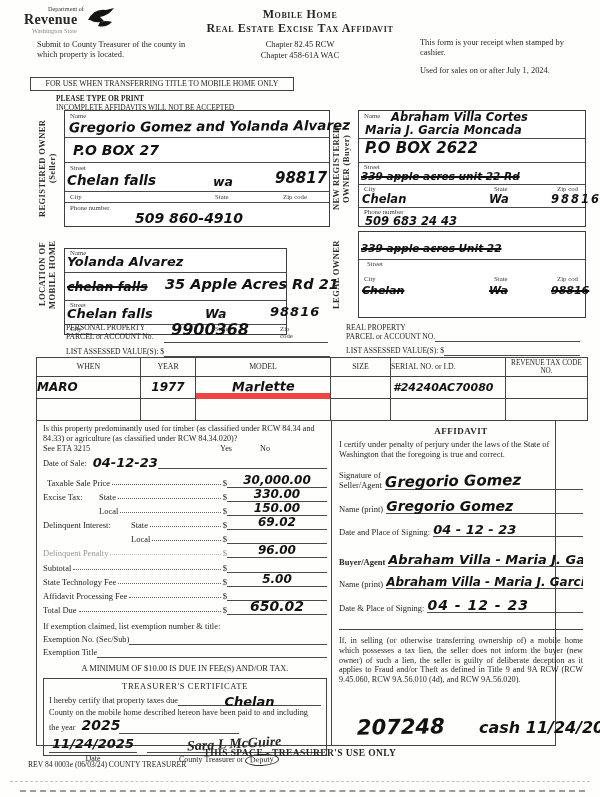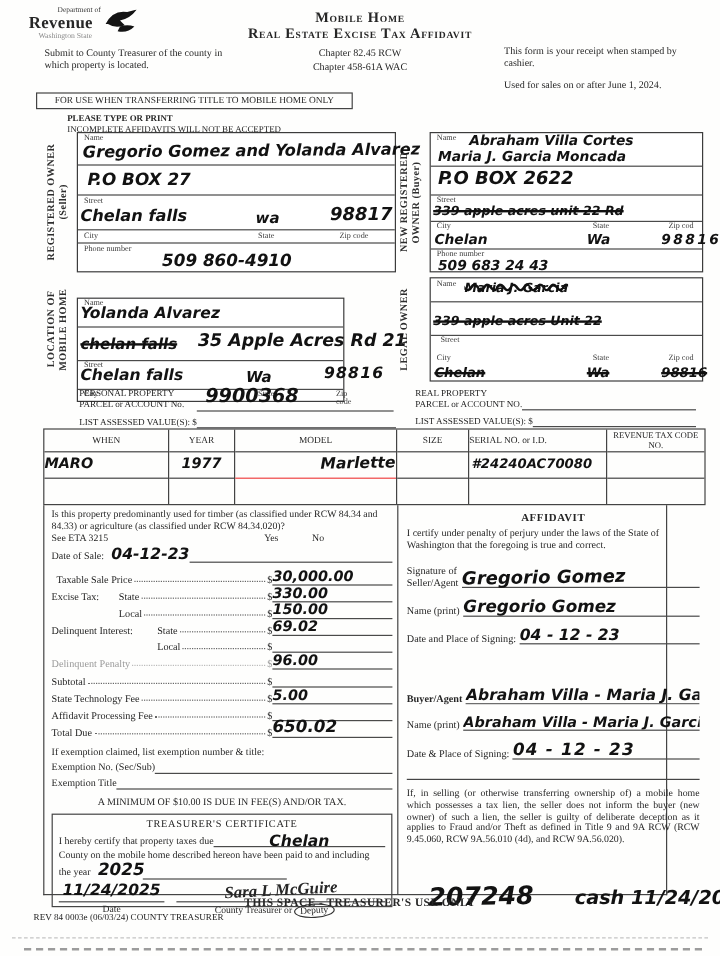--- a/index.html
+++ b/index.html
@@ -10,21 +10,21 @@
   .struck{text-decoration:line-through;text-decoration-thickness:1.6px;text-decoration-color:#111}
   .lab{font-size:6.8px;color:#3a3a3a;line-height:1}
   .ptxt{font-size:8.4px;line-height:1.18}
   .vlabel{writing-mode:vertical-rl;transform:rotate(180deg);font-size:8.5px;font-weight:700;letter-spacing:.4px;text-align:center;line-height:1.15;color:#2e2e2e}
   .obox{border:1.5px solid #3c3c3c;background:#fff}
   .row{position:relative;border-bottom:1px solid #4a4a4a}
   .row:last-child{border-bottom:none}
   .ul{border-bottom:1px solid #4a4a4a}
   .dotline{flex:1;border-bottom:1px dotted #666;margin:0 2px 3px 2px;min-width:8px}
   .mline{display:flex;align-items:flex-end;font-size:8.5px;height:14.2px}
-  .mval{width:100px;border-bottom:1px solid #4a4a4a;font-size:12px;padding-bottom:1px}
+  .mval{width:100px;border-bottom:1px solid #4a4a4a;text-align:center;font-size:12px;padding-bottom:1px}
   .mgroup{margin-right:4px;white-space:nowrap}
   .faint{color:#9a9a9a}
   .sigline{display:flex;align-items:flex-end;margin-top:9px;font-size:8.5px}
   .title-sc{font-variant:small-caps;font-weight:700;letter-spacing:.6px}
   .ellipse{border:1.2px solid #333;border-radius:50%;padding:0 4px 1px 4px;display:inline-block;transform:rotate(-3deg)}
   .artifact{position:absolute;height:0}
 </style>
 </head>
 <body>
 
@@ -40,21 +40,21 @@
       <path d="M14 14 Q20 12 26 14 Q20 20 12 18 Z" fill="#141414"></path>
     </svg>
   </div>
 </div>
 <div class="abs title-sc" style="left:150px;top:7px;width:300px;text-align:center;font-size:12px">Mobile Home</div>
 <div class="abs title-sc" style="left:120px;top:21px;width:360px;text-align:center;font-size:12px">Real Estate Excise Tax Affidavit</div>
 <div class="abs ptxt" style="left:37px;top:40px;width:158px">Submit to County Treasurer of the county in which property is located.</div>
 <div class="abs ptxt" style="left:230px;top:40px;width:140px;text-align:center">Chapter 82.45 RCW</div>
 <div class="abs ptxt" style="left:230px;top:51px;width:140px;text-align:center">Chapter 458-61A WAC</div>
 <div class="abs ptxt" style="left:420px;top:38px;width:168px">This form is your receipt when stamped by cashier.</div>
-<div class="abs ptxt" style="left:420px;top:66px;width:168px">Used for sales on or after June 1, 2024.</div>
+<div class="abs ptxt" style="left:420px;top:66px;width:168px">Used for sales on or after July 1, 2024.</div>
 
 <div class="abs" style="left:30px;top:77px;width:264px;height:14px;border:1.2px solid #444;text-align:center;font-size:7.8px;line-height:12px">FOR USE WHEN TRANSFERRING TITLE TO MOBILE HOME ONLY</div>
 <div class="abs" style="left:56px;top:94px;font-size:7.4px;font-weight:700">PLEASE TYPE OR PRINT</div>
 <div class="abs" style="left:56px;top:103px;font-size:7.4px">INCOMPLETE AFFIDAVITS WILL NOT BE ACCEPTED</div>
 
 <div class="abs vlabel" style="left:38px;top:110px;width:26px;height:117px">REGISTERED OWNER (Seller)</div>
 <div class="abs obox" style="left:64px;top:110px;width:266px;height:117px">
   <div class="row" style="height:27px;padding-left:5px">
     <span class="lab" style="position:absolute;top:2px;left:5px">Name</span>
     <span class="hw" style="position:absolute;left:4px;top:9px;font-size:13.5px;transform:rotate(-.5deg)">Gregorio Gomez and Yolanda Alvarez</span>
@@ -127,24 +127,20 @@
   </div>
   <div class="row" style="height:11px">
     <span class="lab" style="position:absolute;left:5px;top:1px">City</span>
     <span class="lab" style="position:absolute;left:150px;top:1px">State</span>
     <span class="lab" style="position:absolute;left:215px;top:1px">Zip code</span>
   </div>
 </div>
 
 <div class="abs vlabel" style="left:332px;top:231px;width:26px;height:87px">LEGAL OWNER</div>
 <div class="abs obox" style="left:358px;top:231px;width:228px;height:87px">
-  <div class="row" style="height:20px">
-    <span class="lab" style="position:absolute;top:2px;left:5px">Name</span>
-    <span class="hw struck" style="position:absolute;left:28px;top:3px;font-size:10.5px;text-decoration-style:wavy">Maria J. Garcia</span>
-  </div>
   <div class="row" style="height:28px">
     <span class="hw struck" style="position:absolute;left:2px;top:11px;font-size:10.5px">339  apple acres   Unit   22</span>
   </div>
   <div class="row" style="height:15px;border-bottom:none">
     <span class="lab" style="position:absolute;top:1px;left:8px">Street</span>
   </div>
   <div class="row" style="height:9px;border-bottom:none">
     <span class="lab" style="position:absolute;left:5px;top:1px">City</span>
     <span class="lab" style="position:absolute;left:135px;top:1px">State</span>
     <span class="lab" style="position:absolute;left:198px;top:1px">Zip cod</span>
@@ -182,21 +178,21 @@
   <div style="width:104px;border-right:1px solid #444">
     <div style="height:19px;border-bottom:1px solid #444;text-align:center;font-size:7.8px;padding-top:4px">WHEN</div>
     <div style="height:22px;border-bottom:1px solid #444;text-align:left"><span class="hw" style="font-size:12px;margin-left:0">MARO</span></div>
   </div>
   <div style="width:55px;border-right:1px solid #444">
     <div style="height:19px;border-bottom:1px solid #444;text-align:center;font-size:7.8px;padding-top:4px">YEAR</div>
     <div style="height:22px;border-bottom:1px solid #444;text-align:center"><span class="hw" style="font-size:12px">1977</span></div>
   </div>
   <div style="width:135px;border-right:1px solid #444">
     <div style="height:19px;border-bottom:1px solid #444;text-align:center;font-size:7.8px;padding-top:4px">MODEL</div>
-    <div style="height:22px;border-bottom:1px solid #ef4444;text-align:right"><span class="hw" style="font-size:13px;transform:rotate(-1deg);display:inline-block">Marlette</span></div>
+    <div style="height:22px;border-bottom:6px solid #ef4444;text-align:center"><span class="hw" style="font-size:13px;transform:rotate(-1deg);display:inline-block">Marlette</span></div>
   </div>
   <div style="width:60px;border-right:1px solid #444">
     <div style="height:19px;border-bottom:1px solid #444;text-align:center;font-size:7.8px;padding-top:4px">SIZE</div>
     <div style="height:22px;border-bottom:1px solid #444"><span class="hw"></span></div>
   </div>
   <div style="width:115px;border-right:1px solid #444">
     <div style="height:19px;border-bottom:1px solid #444;text-align:left;font-size:7.8px;padding-top:4px">SERIAL NO. or I.D.</div>
     <div style="height:22px;border-bottom:1px solid #444;text-align:left"><span class="hw" style="font-size:11px;margin-left:2px">#24240AC70080</span></div>
   </div>
   <div style="flex:1">
@@ -330,21 +326,21 @@
     </div>
     <div class="sigline">
       <span style="white-space:nowrap">Name (print)</span>
       <span class="ul" style="flex:1;margin-left:3px;text-align:left"><span class="hw" style="font-size:14px">Gregorio  Gomez</span></span>
     </div>
     <div class="sigline">
       <span style="white-space:nowrap">Date and Place of Signing:</span>
       <span class="ul" style="flex:1;margin-left:3px;text-align:left"><span class="hw" style="font-size:13px">04 - 12 - 23</span></span>
     </div>
 
-    <div class="sigline" style="margin-top:36px;overflow:hidden">
+    <div class="sigline" style="margin-top:16px;overflow:hidden">
       <span style="white-space:nowrap;font-weight:700">Buyer/Agent</span>
       <span class="ul" style="flex:1;margin-left:3px;text-align:left;overflow:hidden"><span class="hw" style="font-size:13px">Abraham Villa - Maria J. Garc</span></span>
     </div>
     <div class="sigline">
       <span style="white-space:nowrap">Name (print)</span>
       <span class="ul" style="flex:1;margin-left:3px;text-align:left;overflow:hidden"><span class="hw" style="font-size:12px">Abraham Villa - Maria J. Garcia</span></span>
     </div>
     <div class="sigline">
       <span style="white-space:nowrap">Date &amp; Place of Signing:</span>
       <span class="ul" style="flex:1;margin-left:3px;text-align:left"><span class="hw" style="font-size:14px;letter-spacing:1px">04 - 12 - 23</span></span>

